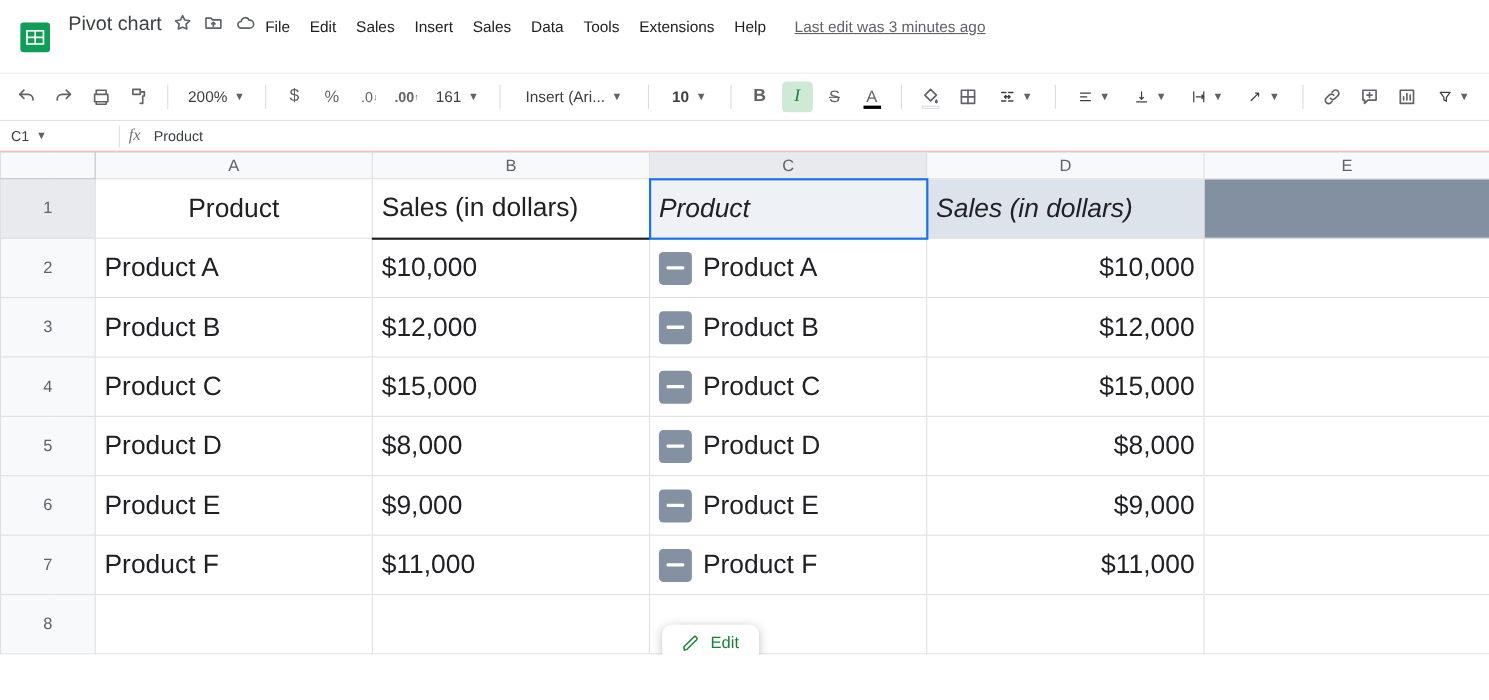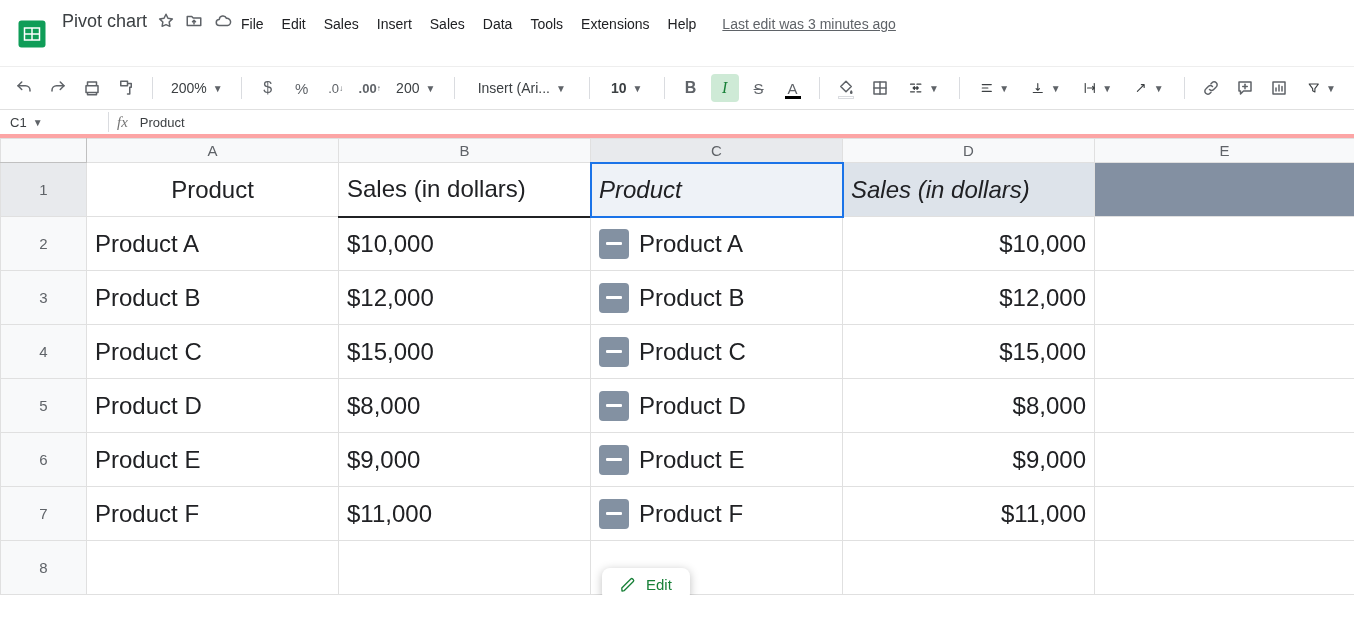--- a/index.html
+++ b/index.html
@@ -38,21 +38,21 @@
     min-width: 28px; height: 28px; display: flex; align-items: center; justify-content: center;
     border-radius: 4px; cursor: pointer; color:#5f6368; position:relative;
   }
   .tbtn.active { background:#ceead6; color:#188038; }
   .tdrop { padding: 0 8px; font-size:14px; color:#3c4043; display:flex; align-items:center; gap:6px;}
   .tdrop .caret { font-size:10px; color:#5f6368;}
   .sep { width:1px; height:22px; background:#dadce0; margin: 0 6px; }
   .color-underline { position:absolute; bottom:3px; left:6px; right:6px; height:3px; }
 
   
-  .fx-row { display:flex; align-items:center; border-bottom:4px solid #fca5a5; height:28px; }
+  .fx-row { display:flex; align-items:center; border-bottom:1px solid #fca5a5; height:28px; }
   .name-box { width:100px; padding-left:10px; font-size:13px; color:#3c4043; display:flex; align-items:center; gap:6px;}
   .name-box .caret{font-size:10px;color:#5f6368;}
   .fx-sep { width:1px; height:20px; background:#dadce0; margin:0 8px;}
   .fx-label { font-style: italic; color:#737373; font-size:15px; font-family: 'Times New Roman', serif; margin-right:12px;}
   .fx-content { font-size:13px; color:#3c4043; }
 
   
   .grid { position:relative; user-select:none;}
   table { border-collapse: collapse; width: 1354px; table-layout:fixed;}
   th, td { border: 1px solid #e0e0e0; }
@@ -174,21 +174,21 @@
   <div class="tbtn tdrop">
       <span>200%</span>
       <span class="caret">▼</span>
     </div>
   <div class="sep"></div>
   <div class="tbtn" style="font-size:16px;font-weight:500;">$</div>
   <div class="tbtn" style="font-size:15px;">%</div>
   <div class="tbtn" style="font-size:13px;">.0<sub style="font-size:8px;">↓</sub></div>
   <div class="tbtn" style="font-size:13px;font-weight:bold;">.00<sub style="font-size:8px;">↑</sub></div>
   <div class="tbtn tdrop">
-      <span>200</span>
+      <span>161</span>
       <span class="caret">▼</span>
     </div>
   <div class="sep"></div>
   <div class="tbtn tdrop" style="min-width:110px;">
       <span>Insert (Ari...</span>
       <span class="caret">▼</span>
     </div>
   <div class="sep"></div>
   <div class="tbtn tdrop" style="min-width:50px;font-weight:bold;">
       <span>10</span>

